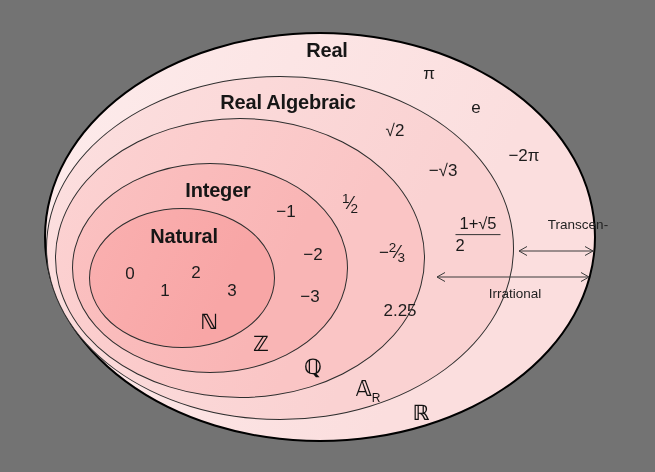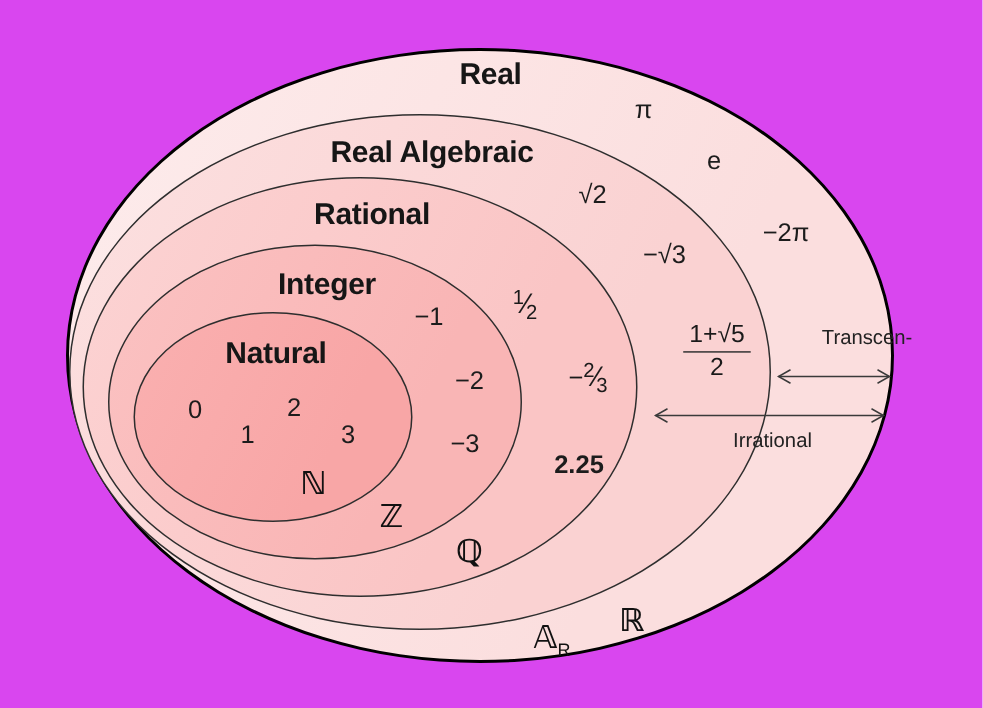--- a/index.html
+++ b/index.html
@@ -1,17 +1,17 @@
 <!DOCTYPE html>
 <html><head>
 <meta charset="utf-8">
 <style>
   html,body{margin:0;padding:0;background:#ffffff;}
   body{font-family:"Liberation Sans","DejaVu Sans",sans-serif;color:#1a1a1a;}
-  .canvas{position:relative;width:655px;height:472px;background:#d946ef;overflow:hidden;}
+  .canvas{position:relative;width:655px;height:472px;background:#737373;overflow:hidden;}
 
   
   .ell{position:absolute;border-radius:50%;box-sizing:border-box;}
   .e-real{left:44px;top:32px;width:552px;height:410px;
           background:linear-gradient(115deg,#fdecec 0%,#fbdede 70%);
           border:2.6px solid #000;}
   .e-alg {left:46px;top:76px;width:468px;height:344px;
           background:linear-gradient(115deg,#fce0e0 0%,#fad2d2 70%);
           border:1px solid #2e2e2e;}
   .e-rat {left:55px;top:118px;width:370px;height:280px;
@@ -32,74 +32,73 @@
   .sym sub{font-size:12px;font-weight:400;font-family:"Liberation Sans",sans-serif;}
   .ann{font-size:13.5px;color:#222;text-align:center;line-height:1.9;}
 
   
   .dfrac{font-size:17px;margin-top:24px;}
   .dfrac .fnum{font-size:13.5px;vertical-align:6px;}
   .dfrac .fsl{font-size:19px;letter-spacing:-2px;}
   .dfrac .fden{font-size:13.5px;vertical-align:-4px;}
 
   
-  .vfrac{text-align:center;font-size:16.5px;}
+  .vfrac{text-align:left;font-size:16.5px;}
   .vfrac .vnum{border-bottom:1.4px solid #333;padding:0 4px 1.5px;}
   .vfrac .vden{padding-top:1px;}
 
   .arrow{position:absolute;}
   .arrow svg{display:block;}
 </style>
 </head>
 <body>
 
 <div class="canvas">
 
   <div class="ell e-real"></div>
   <div class="ell e-alg"></div>
   <div class="ell e-rat"></div>
   <div class="ell e-int"></div>
   <div class="ell e-nat"></div>
 
   <div class="t lbl" style="left:327px;top:50px;">Real</div>
   <div class="t lbl" style="left:288px;top:102px;">Real Algebraic</div>
-  <div class="t lbl" style="left:248px;top:143px;">Rational</div>
   <div class="t lbl" style="left:184px;top:236px;">Natural</div>
   <div class="t lbl" style="left:218px;top:190px;">Integer</div>
 
   <div class="t num" style="left:130px;top:274px;">0</div>
   <div class="t num" style="left:165px;top:291px;">1</div>
   <div class="t num" style="left:196px;top:273px;">2</div>
   <div class="t num" style="left:232px;top:291px;">3</div>
 
   <div class="t num" style="left:286px;top:212px;">−1</div>
   <div class="t num" style="left:313px;top:255px;">−2</div>
   <div class="t num" style="left:310px;top:297px;">−3</div>
 
   <div class="t dfrac" style="left:350px;top:180px;"><span class="fnum">1</span><span class="fsl">⁄</span><span class="fden">2</span></div>
 
   <div class="t dfrac" style="left:392px;top:229px;"><span>−</span><span class="fnum">2</span><span class="fsl">⁄</span><span class="fden">3</span></div>
 
-  <div class="t num" style="left:386px;top:311px;font-weight:bold;">2.25</div>
+  <div class="t num" style="left:400px;top:311px;">2.25</div>
 
   <div class="t num" style="left:395px;top:131px;">√2</div>
   <div class="t num" style="left:443px;top:171px;">−√3</div>
   <div class="t vfrac" style="left:478px;top:234px;">
     <div class="vnum">1+√5</div>
     <div class="vden">2</div>
   </div>
 
   <div class="t num" style="left:429px;top:74px;">π</div>
   <div class="t num" style="left:476px;top:108px;">e</div>
   <div class="t num" style="left:524px;top:156px;">−2π</div>
 
   <div class="t sym" style="left:209px;top:322px;">ℕ</div>
   <div class="t sym" style="left:261px;top:344px;">ℤ</div>
   <div class="t sym" style="left:313px;top:367px;">ℚ</div>
-  <div class="t sym" style="left:368px;top:391px;margin-top:36px;"><span>𝔸</span><sub>R</sub></div>
+  <div class="t sym" style="left:368px;top:391px;"><span>𝔸</span><sub>R</sub></div>
   <div class="t sym" style="left:421px;top:413px;">ℝ</div>
 
   <div class="t ann" style="left:558px;top:225px;margin-left:20px;">
     <div>Transcen-</div>
   </div>
   <div class="arrow" style="left:516px;top:245px;">
     <svg width="80" height="12" viewBox="0 0 80 12">
       <path d="M3 6 H77" stroke="#3a3a3a" stroke-width="1" fill="none"></path>
       <path d="M11 1.5 L3 6 L11 10.5" stroke="#3a3a3a" stroke-width="1" fill="none"></path>
       <path d="M69 1.5 L77 6 L69 10.5" stroke="#3a3a3a" stroke-width="1" fill="none"></path>

